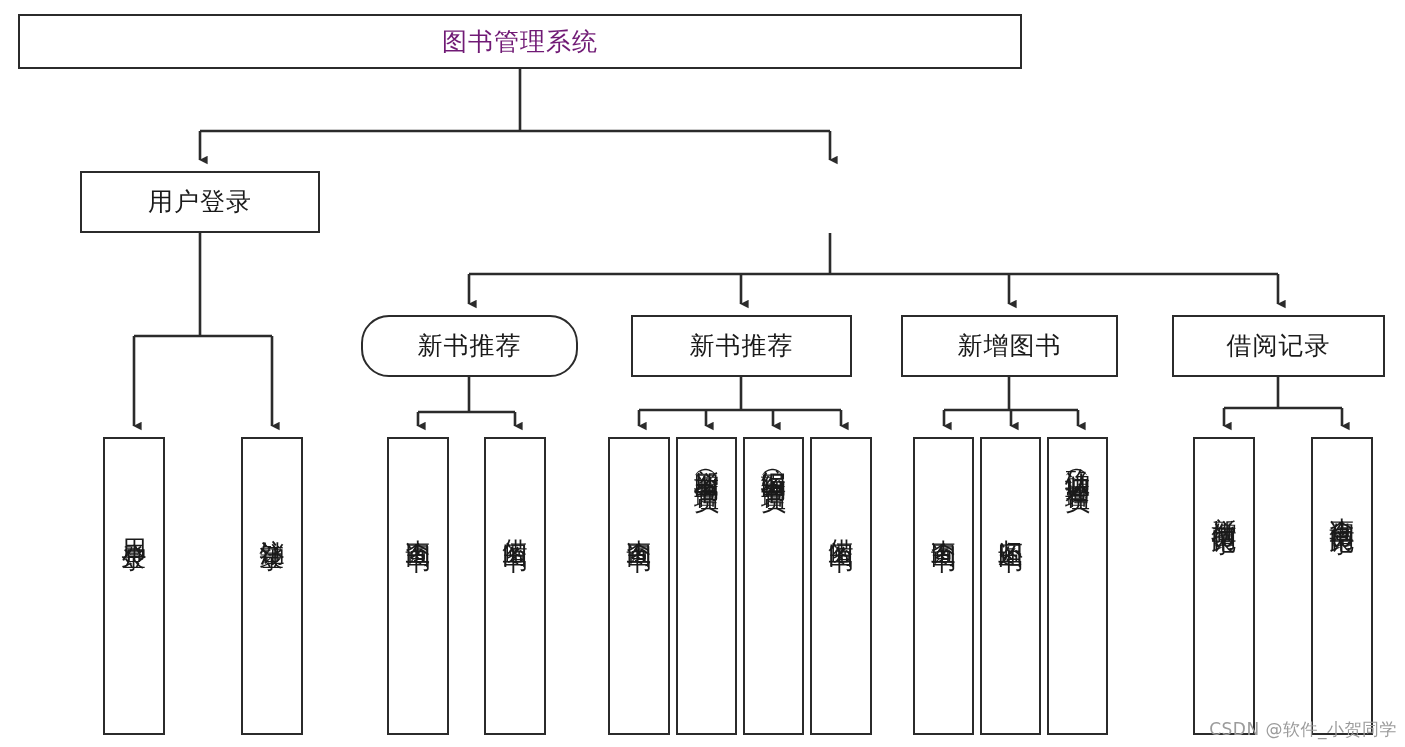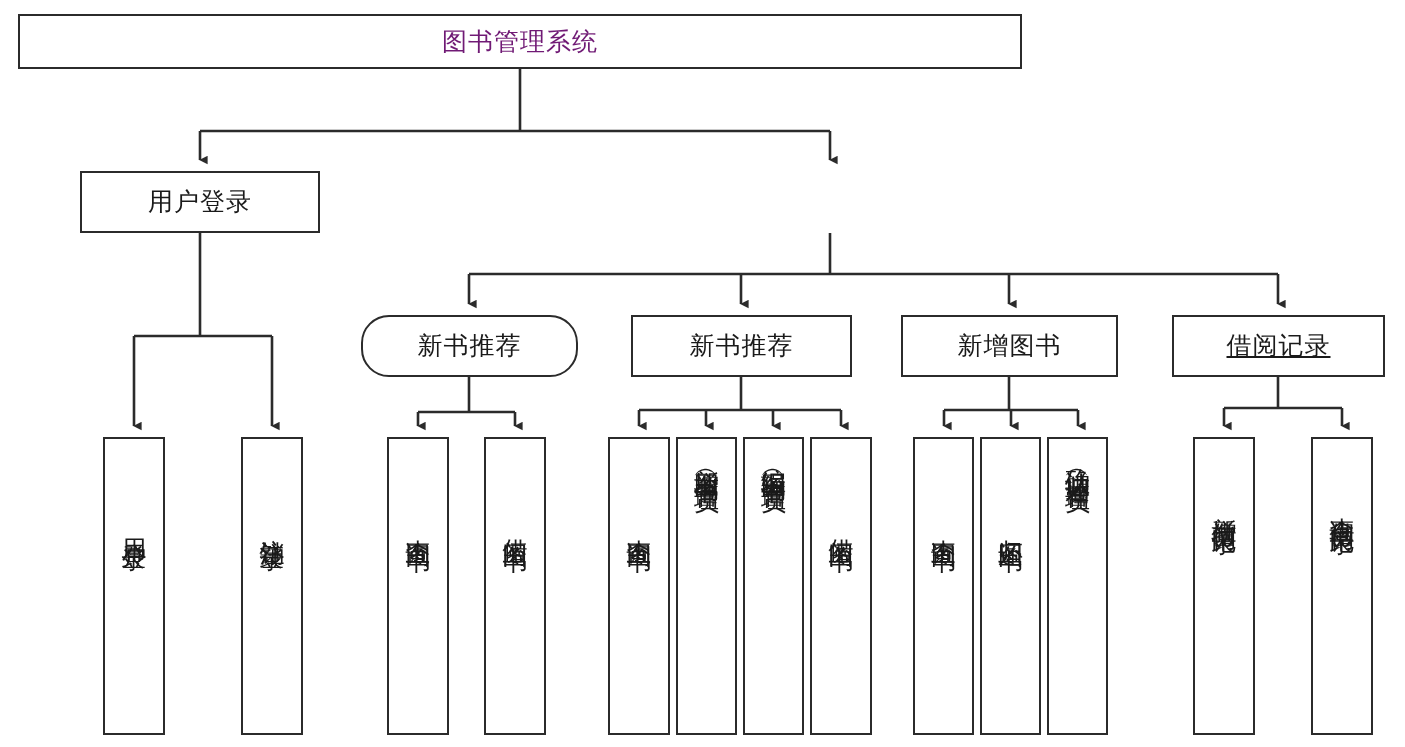--- a/index.html
+++ b/index.html
@@ -132,21 +132,21 @@
     </g>
   </svg>
 
   <div class="node root horiz" style="left: 18px; top: 14px; width: 1004px; height: 55px; border-color: rgb(43, 43, 43); background: rgb(255, 255, 255); color: #701a75;">图书管理系统</div>
 
   <div class="node horiz" style="left: 80px; top: 171px; width: 240px; height: 62px; border-color: rgb(43, 43, 43); background: rgb(255, 255, 255); color: rgb(26, 26, 26);">用户登录</div>
 
   <div class="node horiz" style="left: 361px; top: 315px; width: 217px; height: 62px; border-color: rgb(43, 43, 43); background: rgb(255, 255, 255); color: rgb(26, 26, 26); border-radius: 28px;">新书推荐</div>
   <div class="node horiz" style="left: 631px; top: 315px; width: 221px; height: 62px; border-color: rgb(43, 43, 43); background: rgb(255, 255, 255); color: rgb(26, 26, 26);">新书推荐</div>
   <div class="node horiz" style="left: 901px; top: 315px; width: 217px; height: 62px; border-color: rgb(43, 43, 43); background: rgb(255, 255, 255); color: rgb(26, 26, 26);">新增图书</div>
-  <div class="node horiz" style="left: 1172px; top: 315px; width: 213px; height: 62px; border-color: rgb(43, 43, 43); background: rgb(255, 255, 255); color: rgb(26, 26, 26); text-decoration: underline;">借阅记录</div>
+  <div class="node horiz" style="left: 1172px; top: 315px; width: 213px; height: 62px; border-color: rgb(43, 43, 43); background: rgb(255, 255, 255); color: rgb(26, 26, 26);">借阅记录</div>
 
   <div class="node vert mid" style="left: 103px; top: 437px; width: 62px; height: 298px; border-color: rgb(43, 43, 43); background: rgb(255, 255, 255); color: rgb(26, 26, 26);">
     <span class="vtext">用户登录</span>
   </div>
   <div class="node vert mid" style="left: 241px; top: 437px; width: 62px; height: 298px; border-color: rgb(43, 43, 43); background: rgb(255, 255, 255); color: rgb(26, 26, 26);">
     <span class="vtext">注销登录</span>
   </div>
   <div class="node vert mid" style="left: 387px; top: 437px; width: 62px; height: 298px; border-color: rgb(43, 43, 43); background: rgb(255, 255, 255); color: rgb(26, 26, 26);">
     <span class="vtext">查询图书</span>
   </div>
@@ -174,13 +174,14 @@
   <div class="node vert top" style="left: 1047px; top: 437px; width: 61px; height: 298px; border-color: rgb(43, 43, 43); background: rgb(255, 255, 255); color: rgb(26, 26, 26);">
     <span class="vtext">确认归还（管理员）</span>
   </div>
   <div class="node vert midshort" style="left: 1193px; top: 437px; width: 62px; height: 298px; border-color: rgb(43, 43, 43); background: rgb(255, 255, 255); color: rgb(26, 26, 26);">
     <span class="vtext">新增借阅记录</span>
   </div>
   <div class="node vert midshort" style="left: 1311px; top: 437px; width: 62px; height: 298px; border-color: rgb(43, 43, 43); background: rgb(255, 255, 255); color: rgb(26, 26, 26);">
     <span class="vtext">查询借阅记录</span>
   </div>
 
+  <div class="watermark" style="color: rgb(155, 155, 155);">CSDN @软件_小贺同学</div>
 </div>
 
 </body></html>

